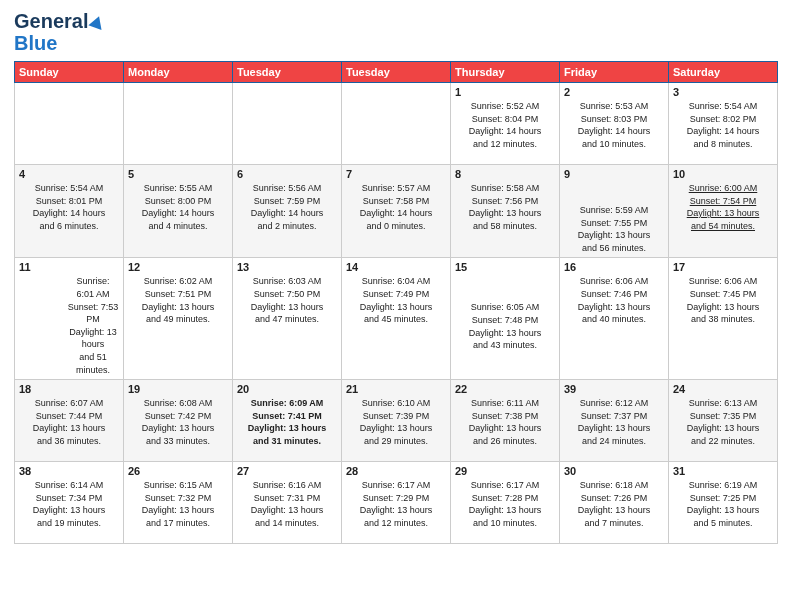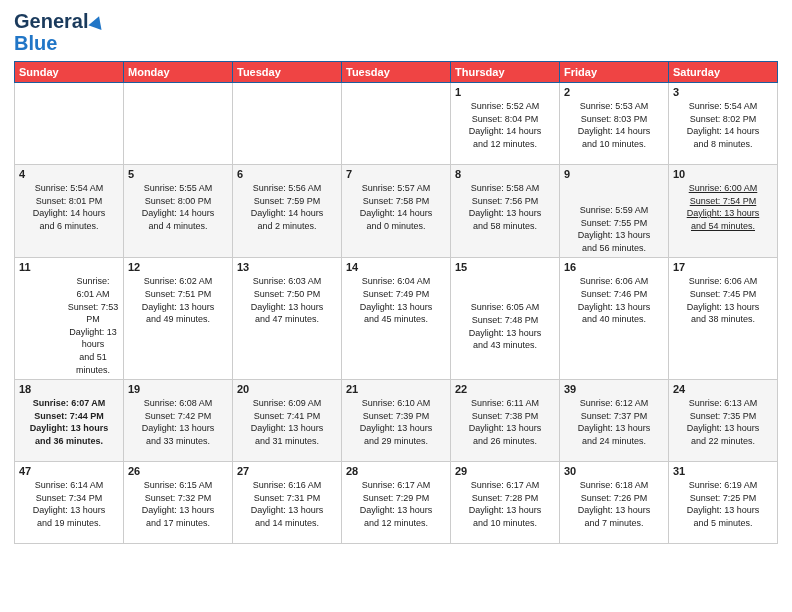--- a/index.html
+++ b/index.html
@@ -248,35 +248,35 @@
             <span class="day-num">17</span>
             <div class="day-info" style="white-space: pre-line;">Sunrise: 6:06 AM
 Sunset: 7:45 PM
 Daylight: 13 hours
 and 38 minutes.</div>
           </td>
         </tr>
         <tr>
           <td>
             <span class="day-num">18</span>
-            <div class="day-info" style="white-space: pre-line; font-weight: bold;">Sunrise: 6:07 AM
+            <div class="day-info" style="white-space: pre-line;">Sunrise: 6:07 AM
 Sunset: 7:44 PM
 Daylight: 13 hours
 and 36 minutes.</div>
           </td>
           <td>
             <span class="day-num">19</span>
             <div class="day-info" style="white-space: pre-line;">Sunrise: 6:08 AM
 Sunset: 7:42 PM
 Daylight: 13 hours
 and 33 minutes.</div>
           </td>
           <td>
             <span class="day-num">20</span>
-            <div class="day-info" style="white-space: pre-line;">Sunrise: 6:09 AM
+            <div class="day-info" style="white-space: pre-line; font-weight: bold;">Sunrise: 6:09 AM
 Sunset: 7:41 PM
 Daylight: 13 hours
 and 31 minutes.</div>
           </td>
           <td>
             <span class="day-num">21</span>
             <div class="day-info" style="white-space: pre-line;">Sunrise: 6:10 AM
 Sunset: 7:39 PM
 Daylight: 13 hours
 and 29 minutes.</div>
@@ -298,21 +298,21 @@
           <td>
             <span class="day-num">24</span>
             <div class="day-info" style="white-space: pre-line;">Sunrise: 6:13 AM
 Sunset: 7:35 PM
 Daylight: 13 hours
 and 22 minutes.</div>
           </td>
         </tr>
         <tr>
           <td>
-            <span class="day-num">47</span>
+            <span class="day-num">38</span>
             <div class="day-info" style="white-space: pre-line;">Sunrise: 6:14 AM
 Sunset: 7:34 PM
 Daylight: 13 hours
 and 19 minutes.</div>
           </td>
           <td>
             <span class="day-num">26</span>
             <div class="day-info" style="white-space: pre-line;">Sunrise: 6:15 AM
 Sunset: 7:32 PM
 Daylight: 13 hours

